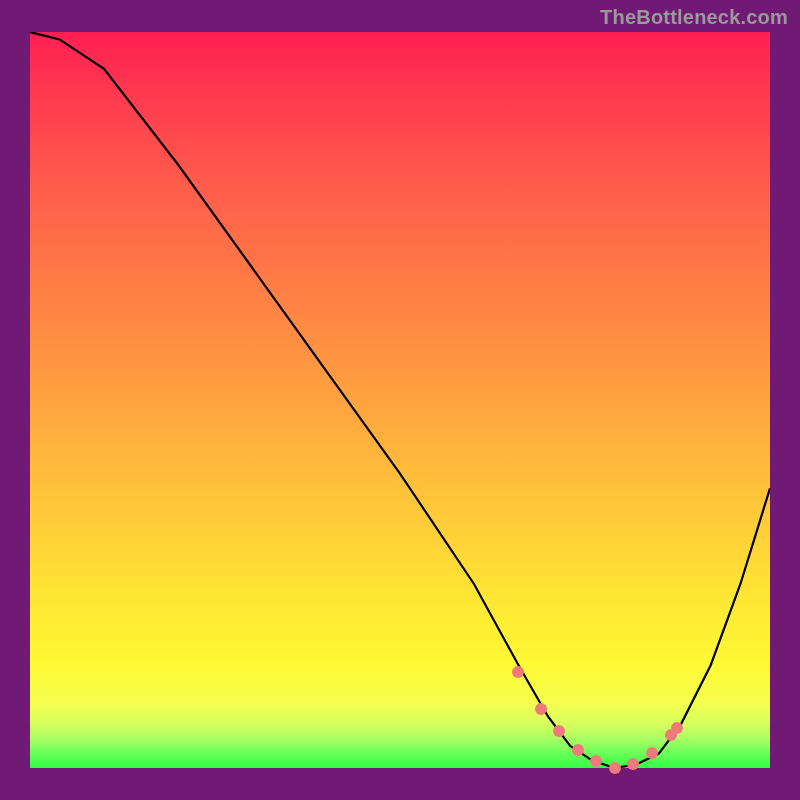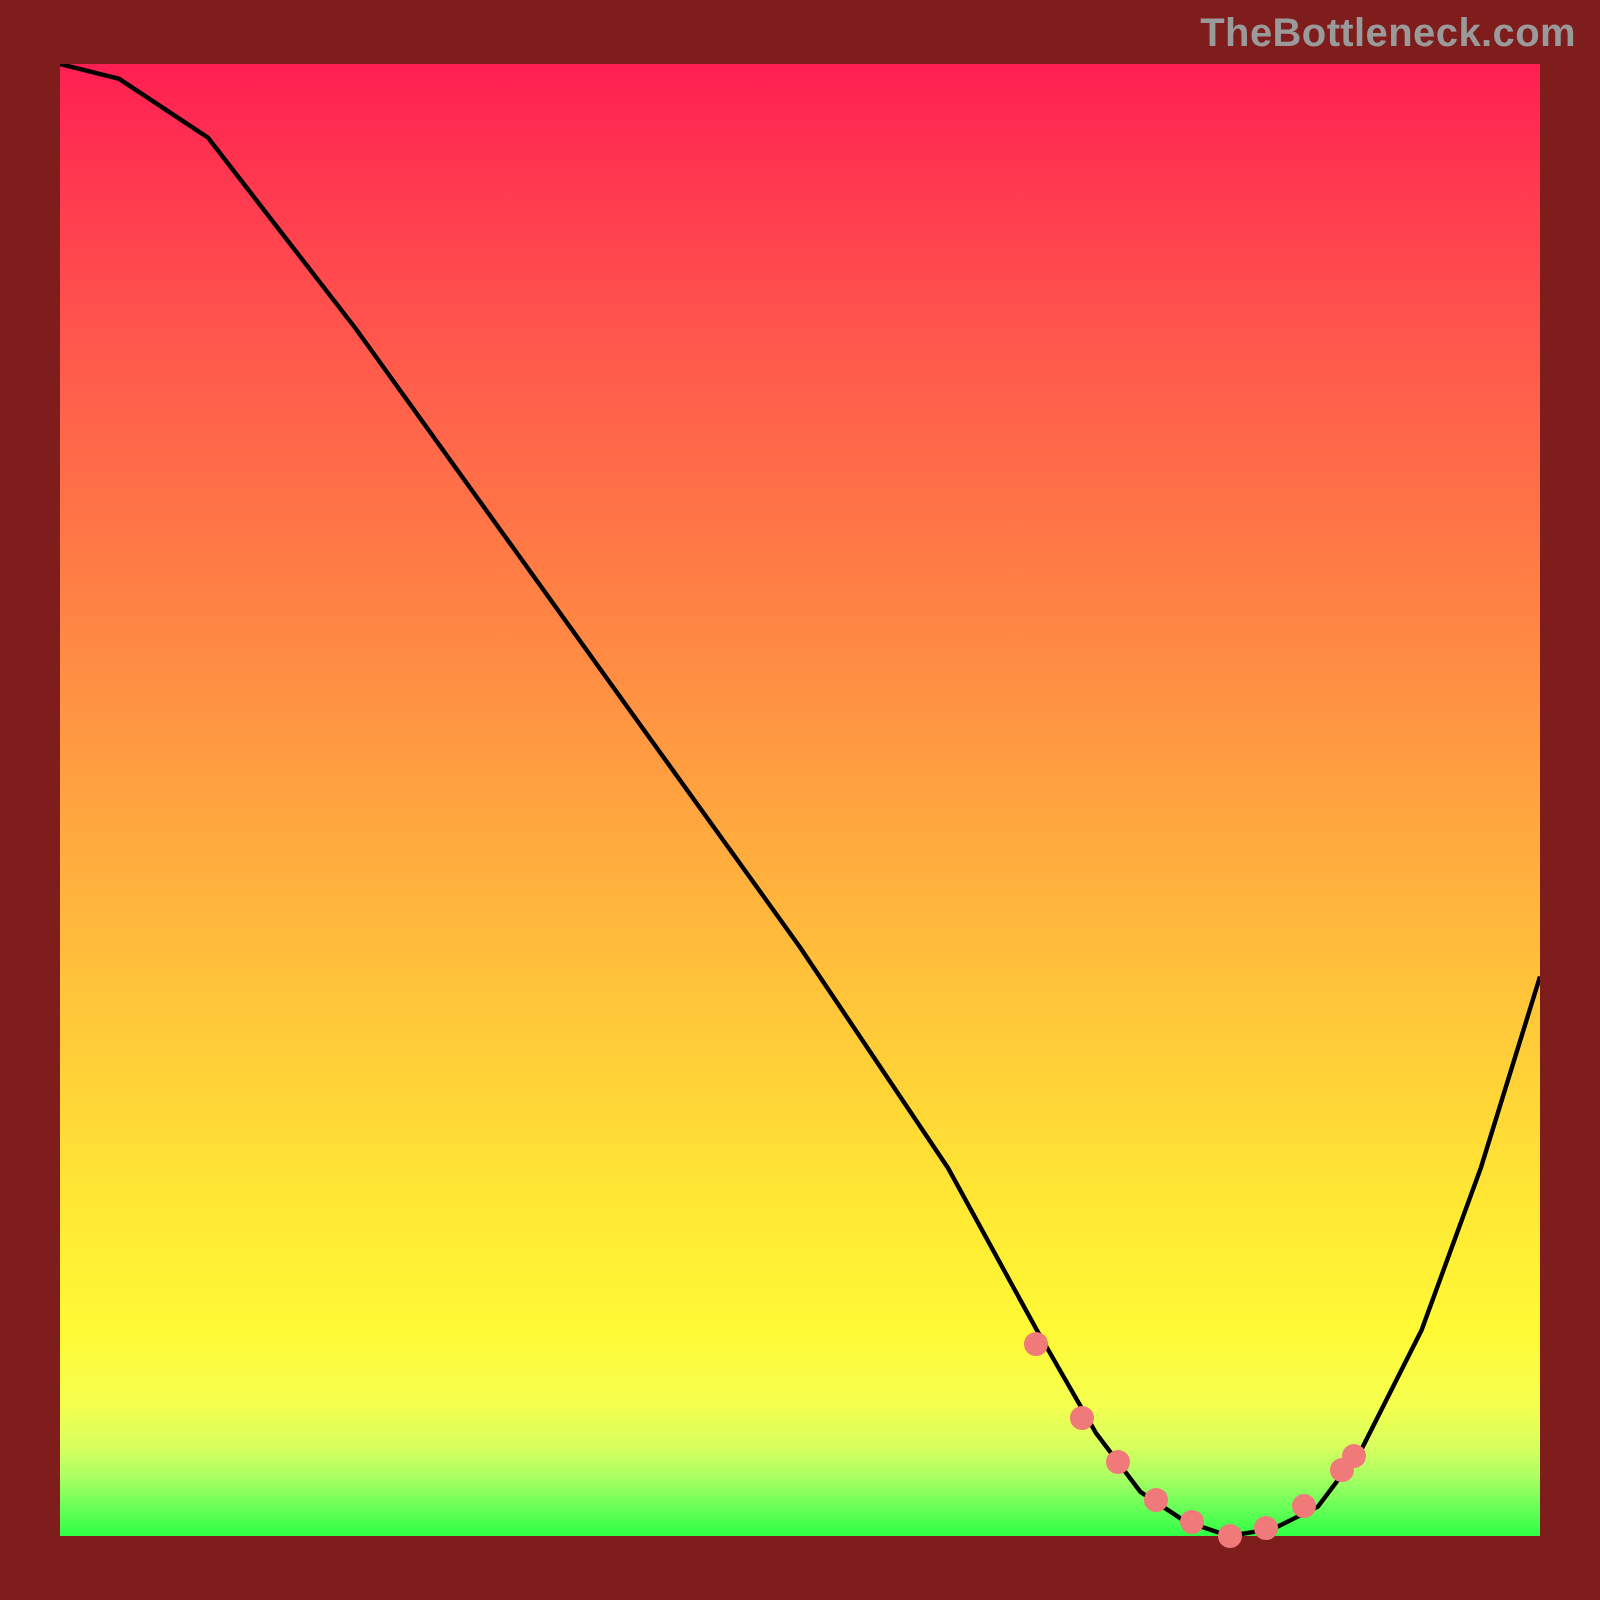--- a/index.html
+++ b/index.html
@@ -8,21 +8,21 @@
     width: 800px;
     height: 800px;
     background: #000;
     overflow: hidden;
     font-family: Arial, Helvetica, sans-serif;
   }
   .frame {
     position: relative;
     width: 800px;
     height: 800px;
-    background: #7f1d1d;
+    background: #701a75;
   }
   .watermark {
     position: absolute;
     top: 6px;
     right: 12px;
     color: #9a9a9a;
     font-size: 20px;
     font-weight: 600;
     letter-spacing: 0.2px;
     z-index: 20;

